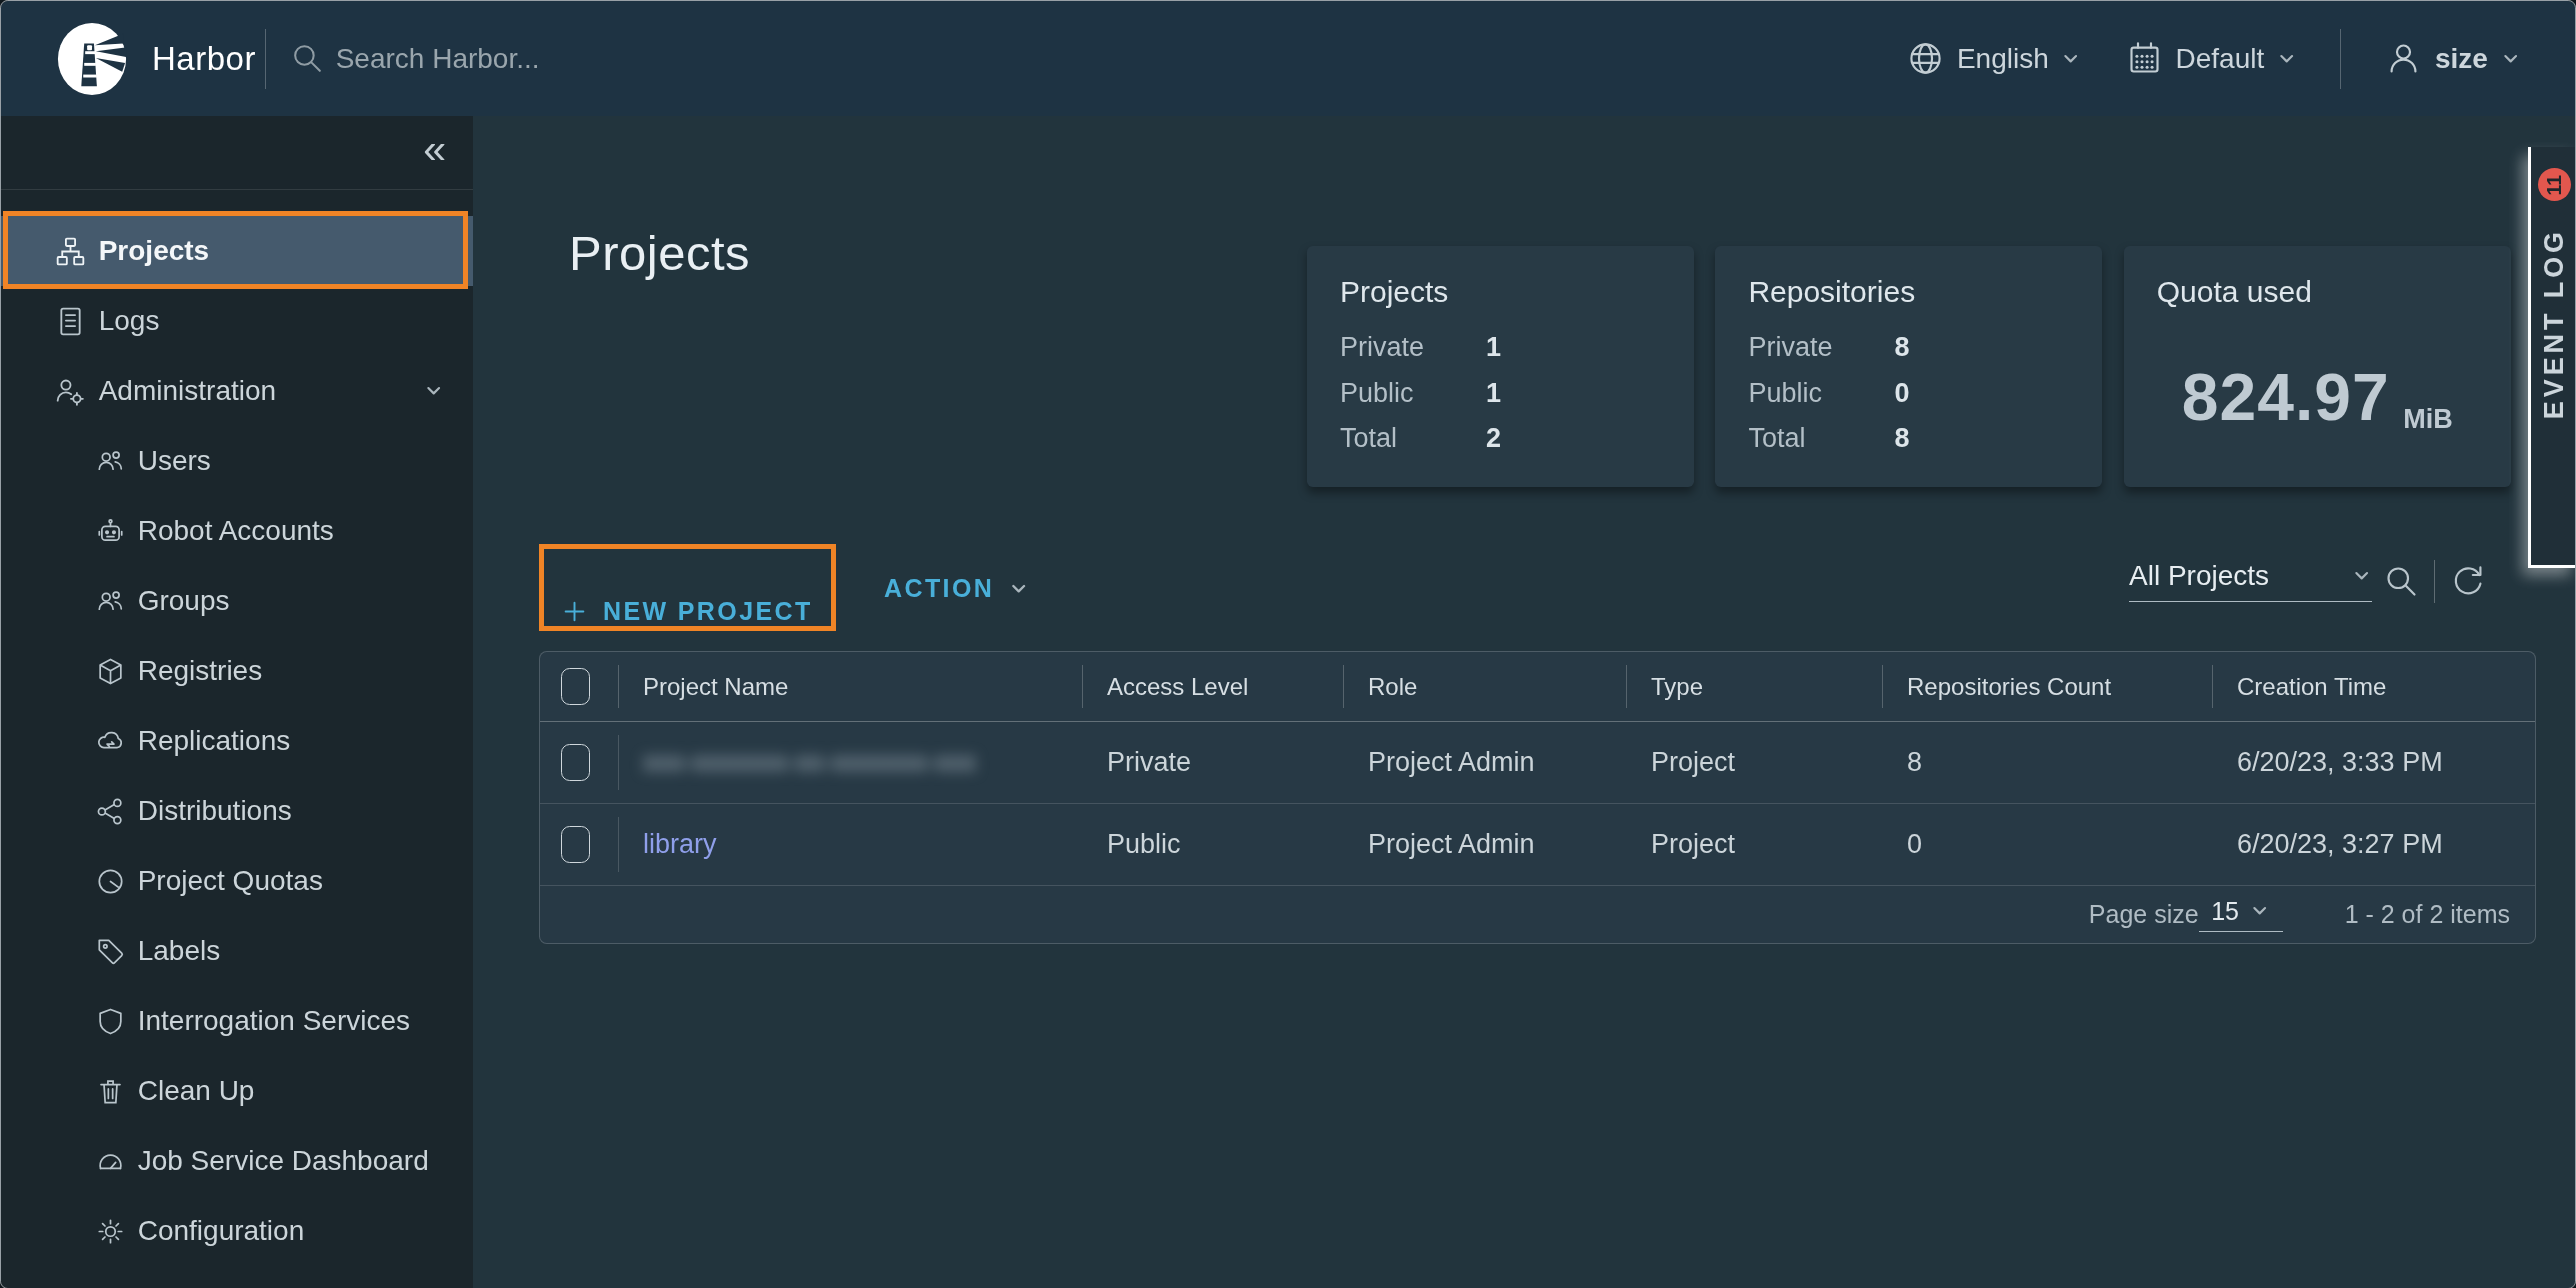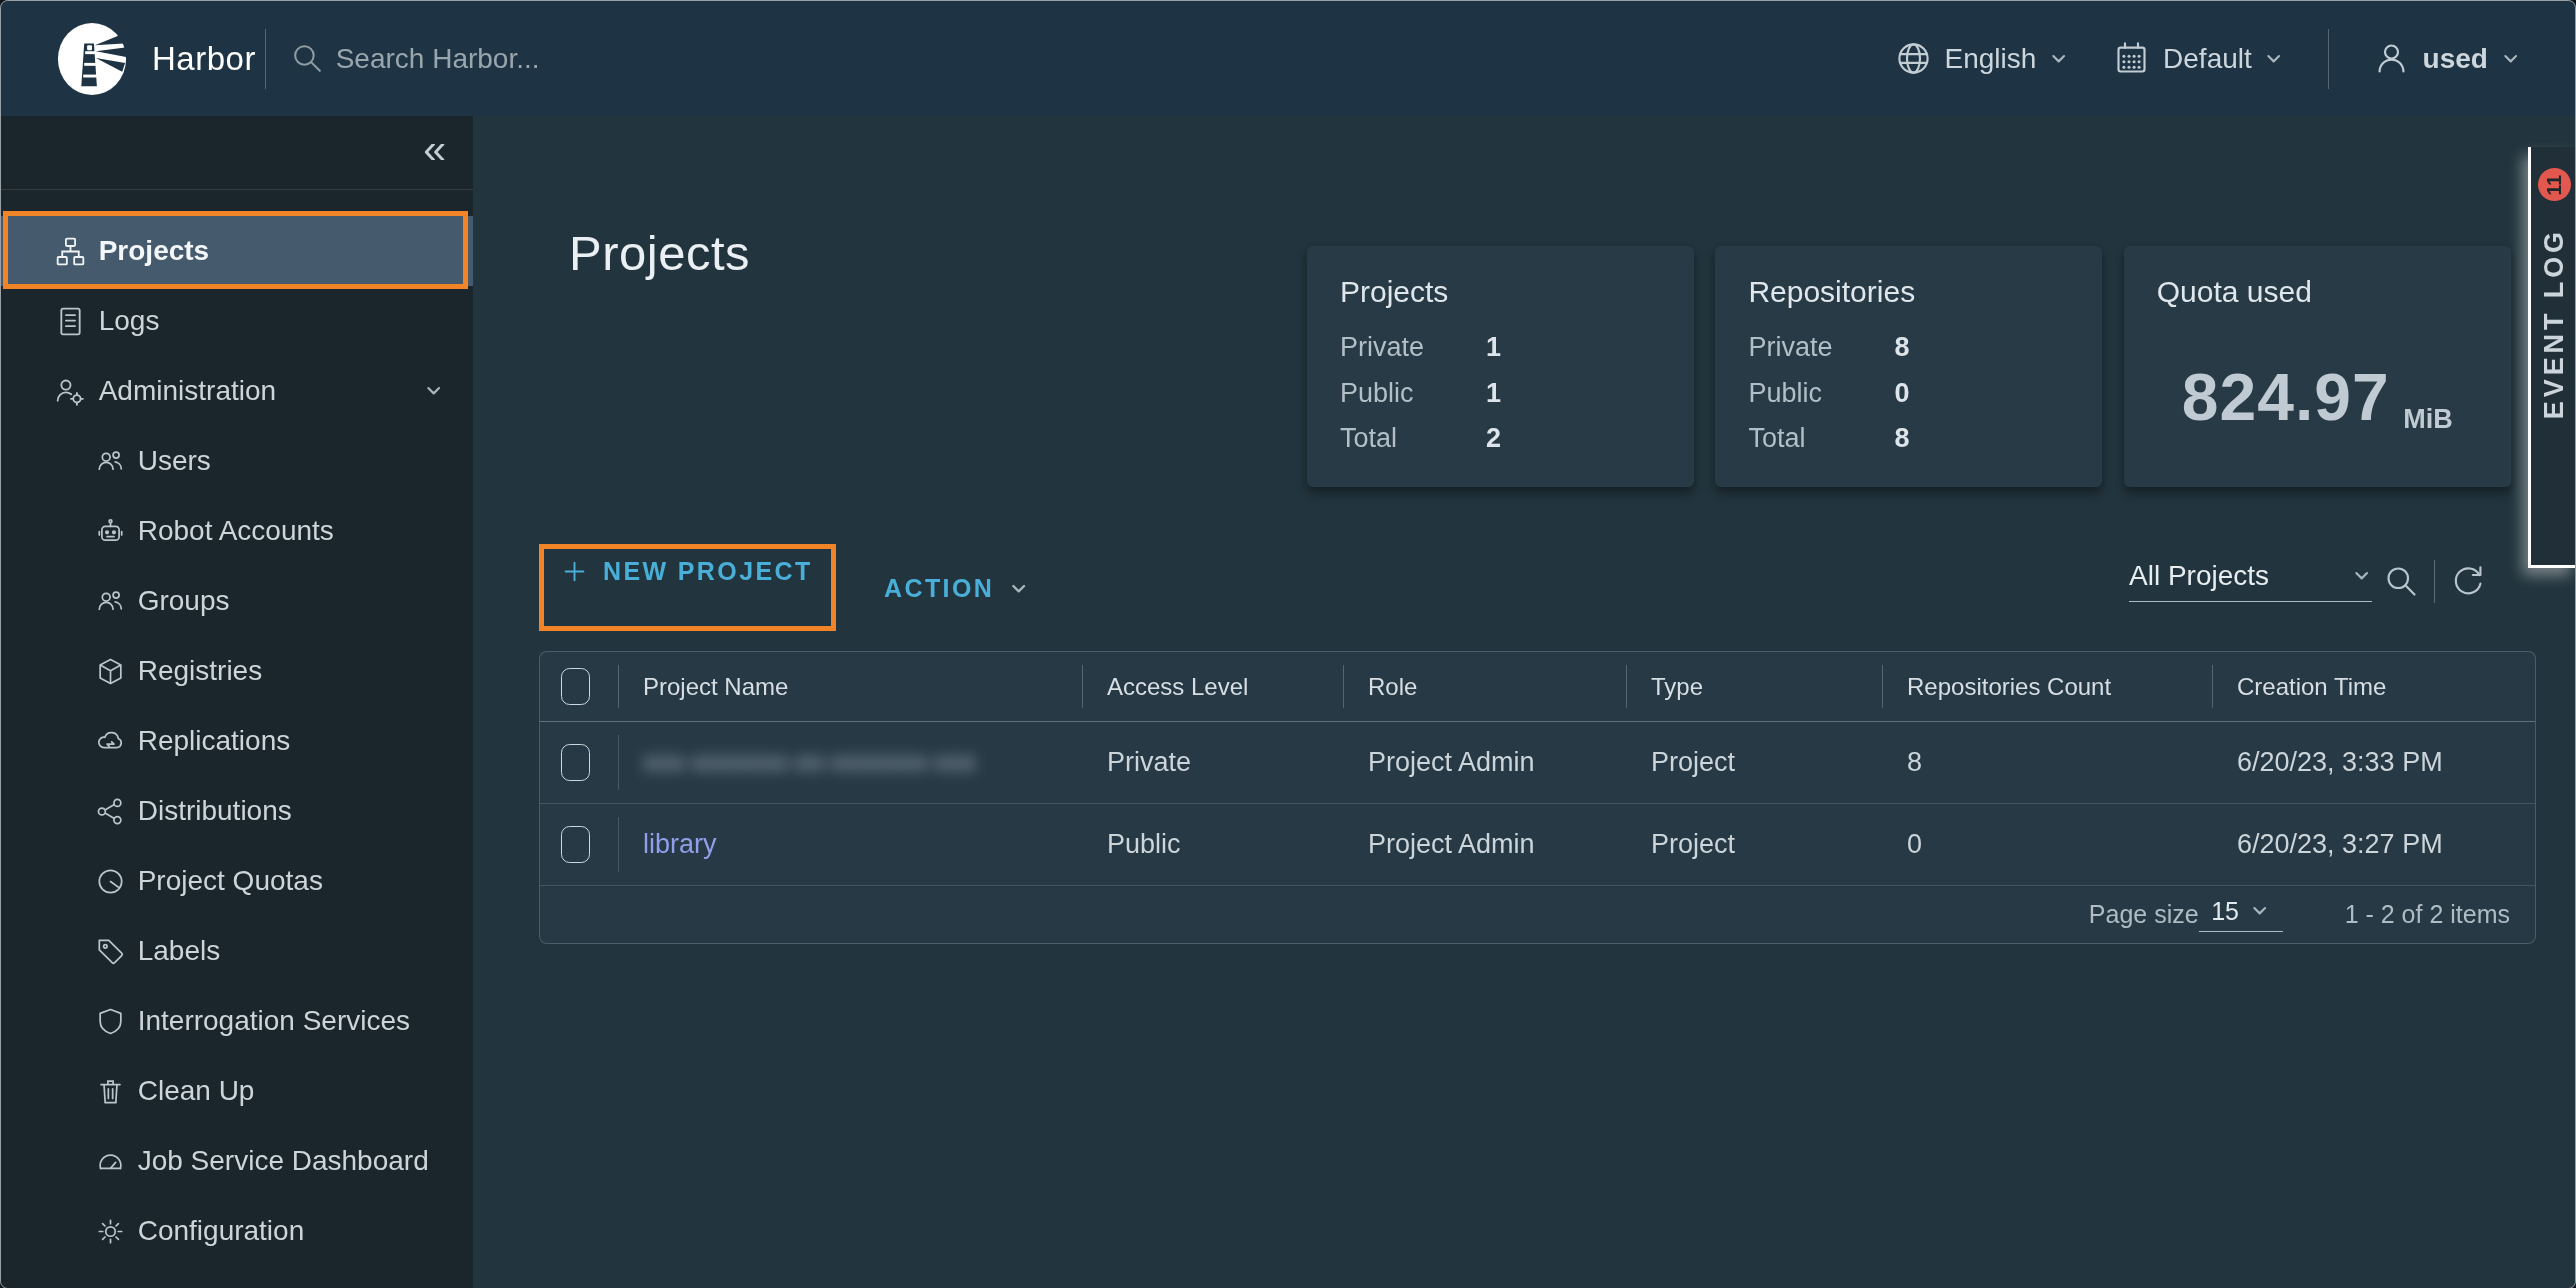--- a/index.html
+++ b/index.html
@@ -49,21 +49,21 @@
           box-shadow:0 5.8px 9.7px rgba(0,0,0,.38); padding:29px 33px; }
   .card-title { font-size:30px; font-weight:400; color:#dfe7ec; margin-bottom:23px; }
   .stat-row { display:flex; align-items:center; font-size:27px; color:#b3bfc7; margin-top:14.6px; }
   .stat-label { width:146px; }
   .stat-val { font-weight:700; color:#dde5ea; }
   .quota-value-row { display:flex; align-items:flex-end; justify-content:center; margin-top:50px; }
   .quota-value { font-size:66px; font-weight:700; color:#bfcad2; letter-spacing:1px; }
   .quota-unit { font-size:27px; font-weight:700; color:#bfcad2; margin-left:13.6px; }
 
   
-  .btn-new { position:absolute; left:65px; top:412px; width:297px; height:87px;
+  .btn-new { position:absolute; left:65px; top:452px; width:297px; height:87px;
              display:flex; align-items:center; justify-content:center; gap:13.6px;
              color:#49afd9; font-size:25px; font-weight:600; letter-spacing:2.4px; cursor:pointer; }
   .btn-new .ico { width:29px; height:29px; }
   .btn-action { position:absolute; left:411px; top:429px; height:87px;
                 display:flex; align-items:center; gap:13.6px; color:#49afd9;
                 font-size:25px; font-weight:600; letter-spacing:2.4px; cursor:pointer; }
   .filter-group { position:absolute; left:1656px; top:439px; height:52px; display:flex; align-items:center; }
   .select-box { width:243px; display:flex; align-items:center; border-bottom:1.9px solid #aebbc3;
                 padding-bottom:9.7px; color:#e7edf1; font-size:28px; }
   .select-box .chev { margin-left:auto; }
@@ -190,21 +190,21 @@
         <svg class="chev" viewBox="0 0 24 24" fill="none" stroke="currentColor" stroke-width="2.4">
           <path d="M6 9l6 6 6-6" stroke-linecap="round" stroke-linejoin="round"></path>
         </svg>
       </div>
       <div class="tb-divider2"></div>
       <div class="tb-item">
         <svg class="ico" viewBox="0 0 36 36" fill="none" stroke="currentColor" stroke-width="2">
           <circle cx="18" cy="12" r="6"></circle>
             <path d="M7 30c0-6 5-11 11-11s11 5 11 11" stroke-linecap="round"></path>
         </svg>
-        <span style="font-weight:700">used</span>
+        <span style="font-weight:700">size</span>
         <svg class="chev" viewBox="0 0 24 24" fill="none" stroke="currentColor" stroke-width="2.4">
           <path d="M6 9l6 6 6-6" stroke-linecap="round" stroke-linejoin="round"></path>
         </svg>
       </div>
     </div>
   </header>
 
   <nav class="sidebar">
     <div class="collapse-row">
       <span class="collapse-glyph">«</span>

